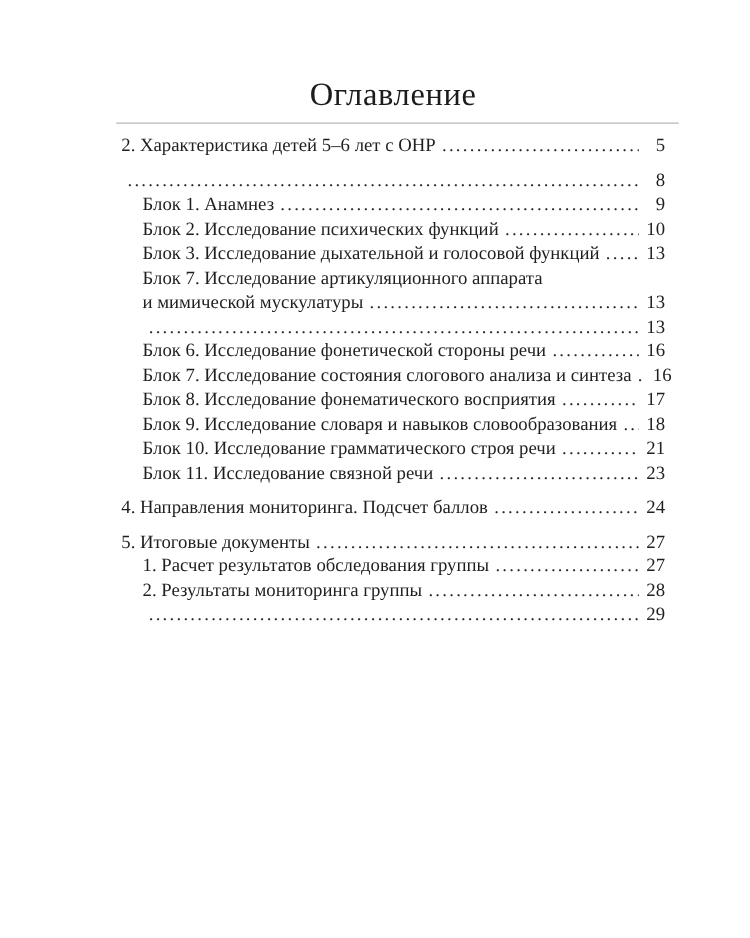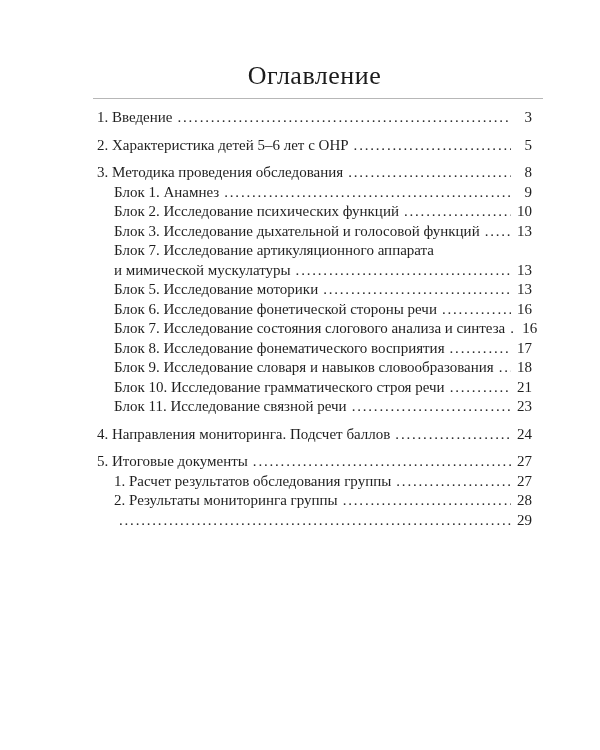--- a/index.html
+++ b/index.html
@@ -39,35 +39,27 @@
 </head>
 <body>
 
 <div class="page">
   <div class="content">
     <h1 class="doc-title">Оглавление</h1>
     <hr class="title-divider">
     <div class="toc-list" id="toc-list">
         <div class="toc-entry level-0 major">
           <div class="toc-line">
-            <span class="toc-label">1. Введение</span>
-            <span class="toc-dots"></span>
-            <span class="toc-page">3</span>
-          </div>
-        </div>
-        <div class="toc-entry level-0 major">
-          <div class="toc-line">
             <span class="toc-label">2. Характеристика детей 5–6 лет с ОНР</span>
             <span class="toc-dots"></span>
             <span class="toc-page">5</span>
           </div>
         </div>
         <div class="toc-entry level-0 major">
           <div class="toc-line">
-            <span class="toc-label">3. Методика проведения обследования</span>
             <span class="toc-dots"></span>
             <span class="toc-page">8</span>
           </div>
         </div>
         <div class="toc-entry level-1">
           <div class="toc-line">
             <span class="toc-label">Блок 1. Анамнез</span>
             <span class="toc-dots"></span>
             <span class="toc-page">9</span>
           </div>
@@ -91,21 +83,20 @@
             <span class="toc-label">Блок 7. Исследование артикуляционного аппарата</span>
           </div>
           <div class="toc-line">
             <span class="toc-label">и мимической мускулатуры</span>
             <span class="toc-dots"></span>
             <span class="toc-page">13</span>
           </div>
         </div>
         <div class="toc-entry level-1">
           <div class="toc-line">
-            <span class="toc-label">Блок 5. Исследование моторики</span>
             <span class="toc-dots"></span>
             <span class="toc-page">13</span>
           </div>
         </div>
         <div class="toc-entry level-1">
           <div class="toc-line">
             <span class="toc-label">Блок 6. Исследование фонетической стороны речи</span>
             <span class="toc-dots"></span>
             <span class="toc-page">16</span>
           </div>

